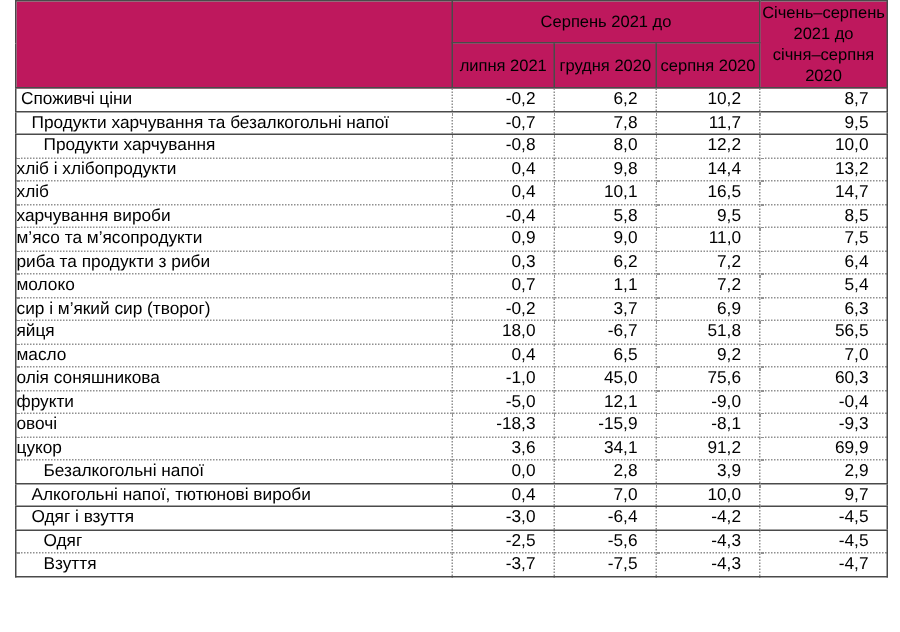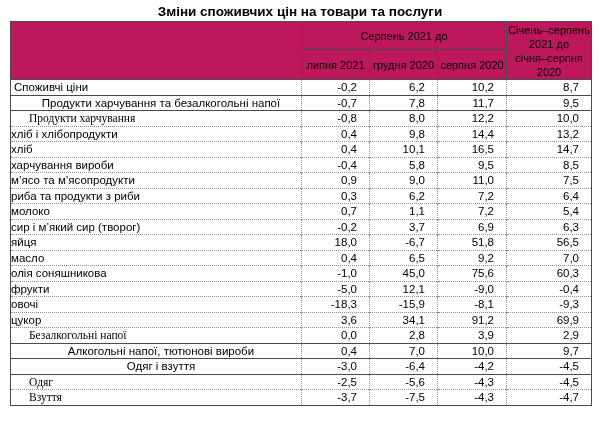--- a/index.html
+++ b/index.html
@@ -39,30 +39,29 @@
     height: 14.5px; font-size: 11.5px; line-height: 14px;
     padding: 0; vertical-align: middle;
     border-left: 1px dotted #909090;
     border-right: 1px dotted #909090;
     border-top: 1px dotted #909090;
   }
   tbody tr.solid td { border-top: 1px solid #4a4a4a; }
   tbody tr.bold td { font-weight: normal; }
   td.lbl { text-align: left; overflow: hidden; white-space: nowrap; }
   td.lv0 { padding-left: 3px; }
-  td.lv1 { padding-left: 10px; text-align: center; }
-  td.lv2 { padding-left: 18px; font-family: Liberation Serif, serif; }
+  td.lv1 { padding-left: 10px; }
+  td.lv2 { padding-left: 18px; }
   td.lv3 { }
   td.num { text-align: right; padding-right: 12px; }
 </style>
 </head>
 <body>
 
 <div class="page">
-  <div class="title">Зміни споживчих цін на товари та послуги</div>
 
   <table class="stat">
     <colgroup>
       <col class="c-label">
         <col class="c-v1">
         <col class="c-v2">
         <col class="c-v3">
         <col class="c-v4">
     </colgroup>
     <thead>

